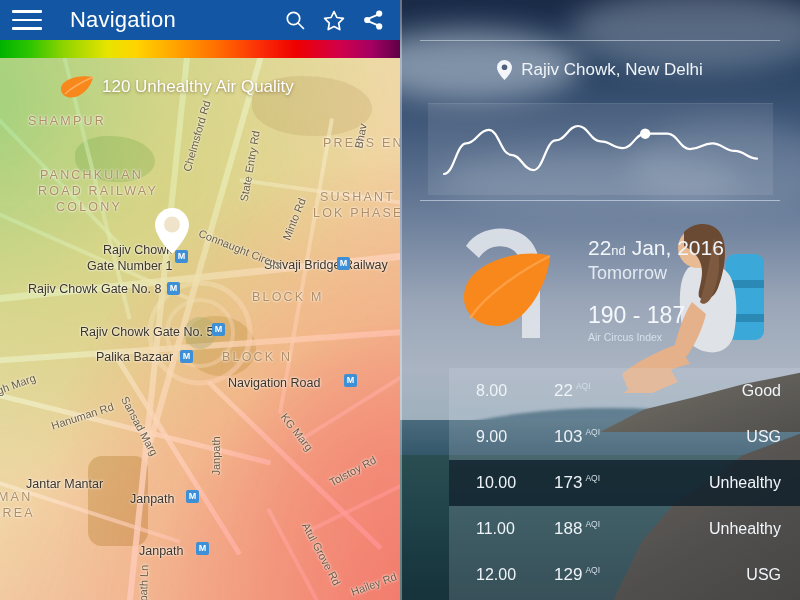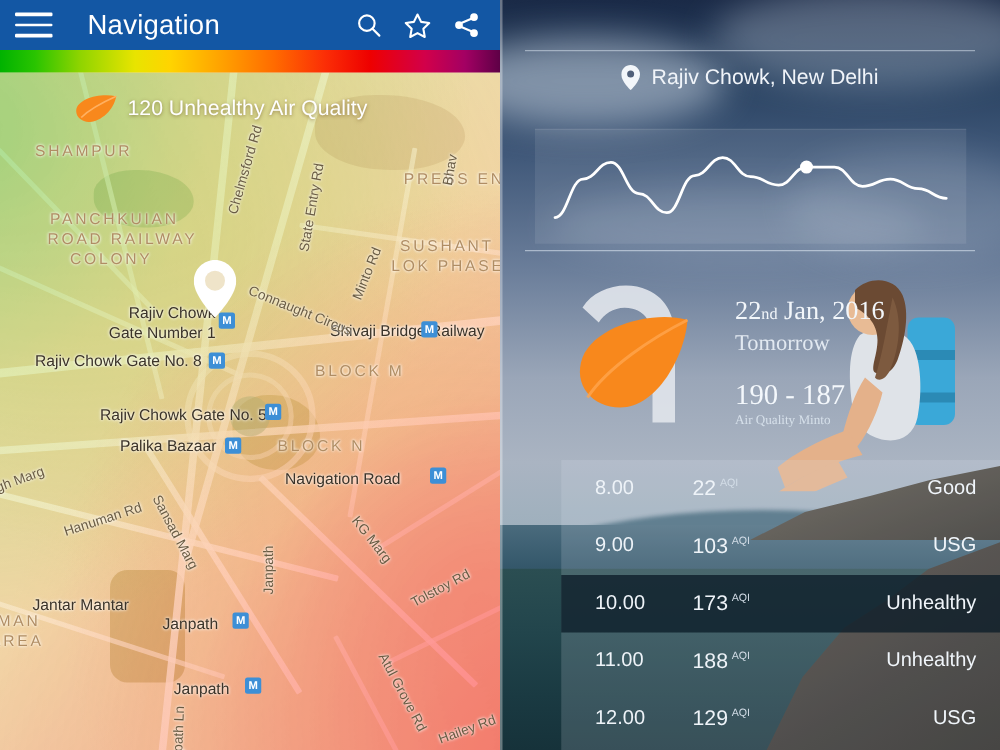--- a/index.html
+++ b/index.html
@@ -97,35 +97,35 @@
   .person { position:absolute; right:18px; top:218px; width:160px; height:175px; }
 
   .pred-appbar { position:absolute; left:0; top:0; width:400px; height:40px; z-index:30;
                  display:flex; align-items:center; }
   .pred-appbar .hamburger i { background:#eef2f7; }
   .pred-title { color:#eaf0f7; font-size:22px; font-weight:400; margin-left:20px; flex:1; }
   .appbar-sep { position:absolute; left:20px; top:40px; width:360px; height:1px;
                 background:rgba(225,235,245,.5); z-index:30; }
 
   .location-row { position:absolute; left:0; top:52px; width:400px; height:28px; z-index:30;
-                  display:flex; align-items:flex-start; justify-content:center; }
+                  display:flex; align-items:flex-end; justify-content:center; }
   .location-row .pin { width:15px; height:20px; margin-right:9px; }
   .location-row .loc-text { color:#f0f4f9; font-size:17px; }
 
   .spark-card {
     position:absolute; left:28px; top:103px; width:345px; height:92px; z-index:25;
     background:rgba(255,255,255,.085); border-top:1px solid rgba(255,255,255,.08);
   }
   .spark-card svg { display:block; }
   .spark-underline { position:absolute; left:20px; top:200px; width:360px; height:1px;
                      background:rgba(230,238,247,.55); z-index:25; }
 
   .logo-a { position:absolute; left:442px; top:216px; width:128px; height:126px; z-index:24; }
 
-  .pred-info { position:absolute; left:588px; top:236px; z-index:26;font-family:Liberation Serif, serif; }
+  .pred-info { position:absolute; left:588px; top:236px; z-index:26; }
   .pred-date { color:#f2f6fa; font-size:21px; font-weight:300; white-space:nowrap; }
   .pred-date .ord { font-size:13px; }
   .pred-sub { color:#e2e9f1; font-size:18px; margin-top:3px; }
   .pred-range { color:#f4f8fc; font-size:23px; font-weight:300; margin-top:18px; white-space:nowrap; }
   .pred-range-label { color:#d6e0ea; font-size:10.5px; margin-top:2px; }
 
   .table-panel {
     position:absolute; left:431px; top:368px; width:369px; height:232px; z-index:26;
     background:rgba(226,234,244,.17);
   }
@@ -330,21 +330,21 @@
         <path d="M108 40C80 54 44 78 28 102" stroke="#ffa54d" stroke-width="2.4" fill="none" opacity=".8"></path>
       </svg>
     </div>
 
     <div class="pred-info" style="left:188px;">
       <div class="pred-date">
         <span>22</span><span class="ord">nd</span><span> Jan, 2016</span>
       </div>
       <div class="pred-sub">Tomorrow</div>
       <div class="pred-range">190 - 187</div>
-      <div class="pred-range-label">Air Quality Minto</div>
+      <div class="pred-range-label">Air Circus Index</div>
     </div>
 
     <div class="table-panel" style="left:49px;">
       <div id="table-rows">
           <div class="trow">
             <div class="t-time">8.00</div>
             <div class="t-aqi"><span>22</span><span class="unit">AQI</span></div>
             <div class="t-cat">Good</div>
           </div>
           <div class="trow">

